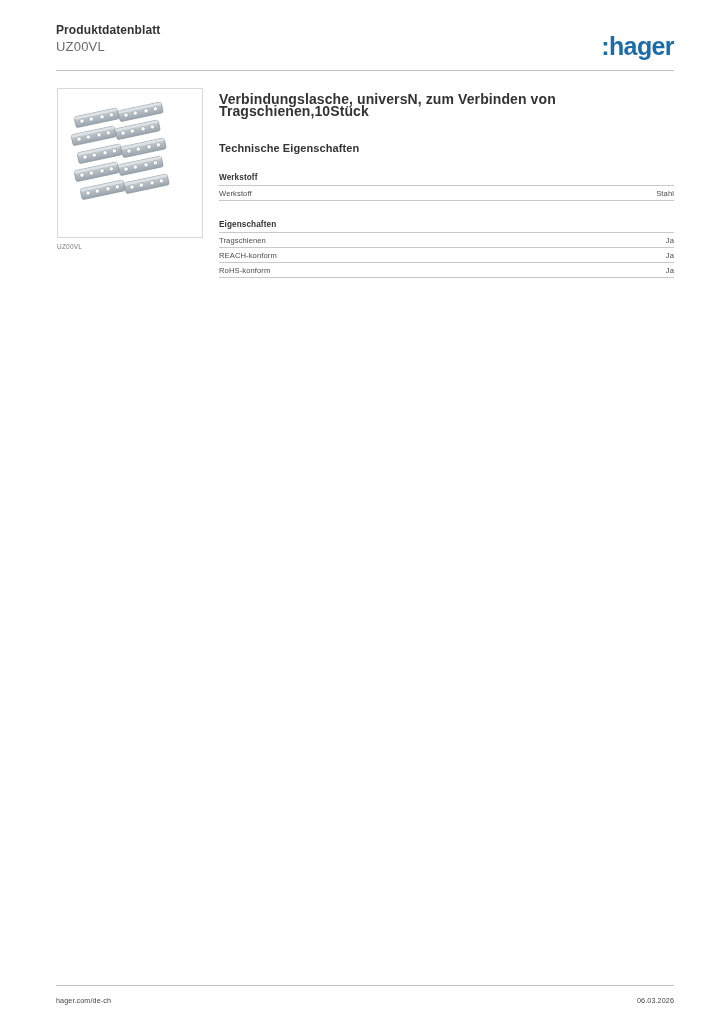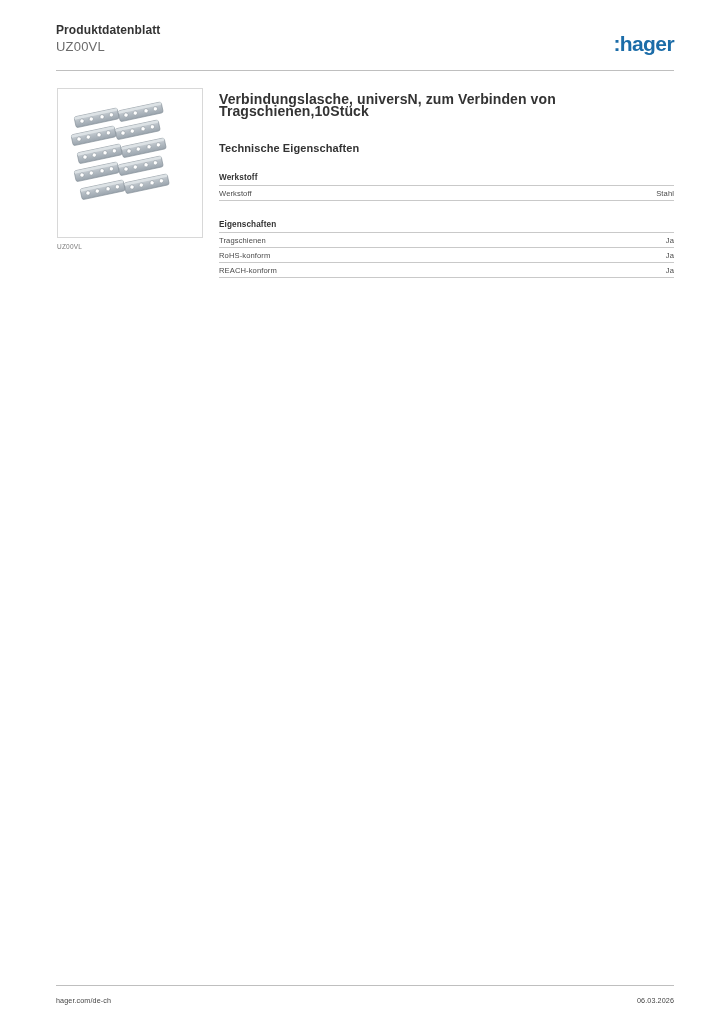--- a/index.html
+++ b/index.html
@@ -42,21 +42,21 @@
     font-size: 13px;
     font-weight: normal;
     color: #6b6b6b;
     line-height: 17px;
     letter-spacing: 0.2px;
   }
   .logo {
     position: absolute;
     right: 0;
     top: 10px;
-    font-size: 21px;
+    font-size: 25px;
     font-weight: bold;
     color: #1b6ca8;
     letter-spacing: -0.6px;
   }
   .logo .colon {
     color: #1b6ca8;
   }
   .header-rule {
     position: absolute;
     left: 56px;
@@ -274,25 +274,25 @@
     </table>
 
     <div class="group-title">Eigenschaften</div>
     <table class="spec">
       <tbody>
         <tr class="top-rule">
           <td class="key">Tragschienen</td>
           <td class="val">Ja</td>
         </tr>
         <tr>
-          <td class="key">RoHS-konform</td>
+          <td class="key">REACH-konform</td>
           <td class="val">Ja</td>
         </tr>
         <tr>
-          <td class="key">REACH-konform</td>
+          <td class="key">RoHS-konform</td>
           <td class="val">Ja</td>
         </tr>
       </tbody>
     </table>
   </div>
 
   <div class="footer-rule"></div>
   <div class="footer">
     <div class="left">hager.com/de-ch</div>
     <div class="right">06.03.2026</div>

